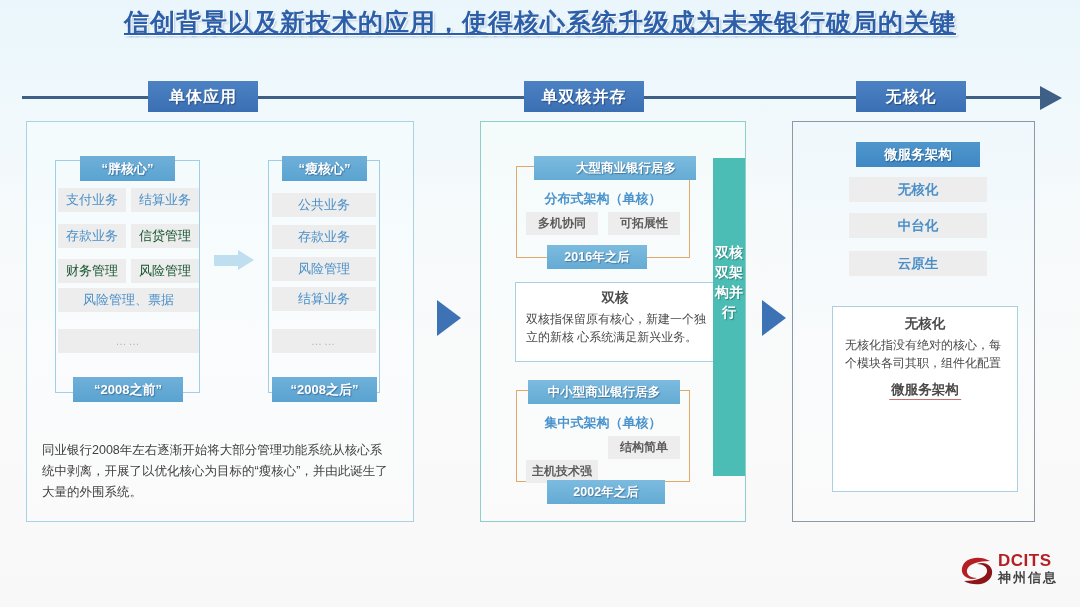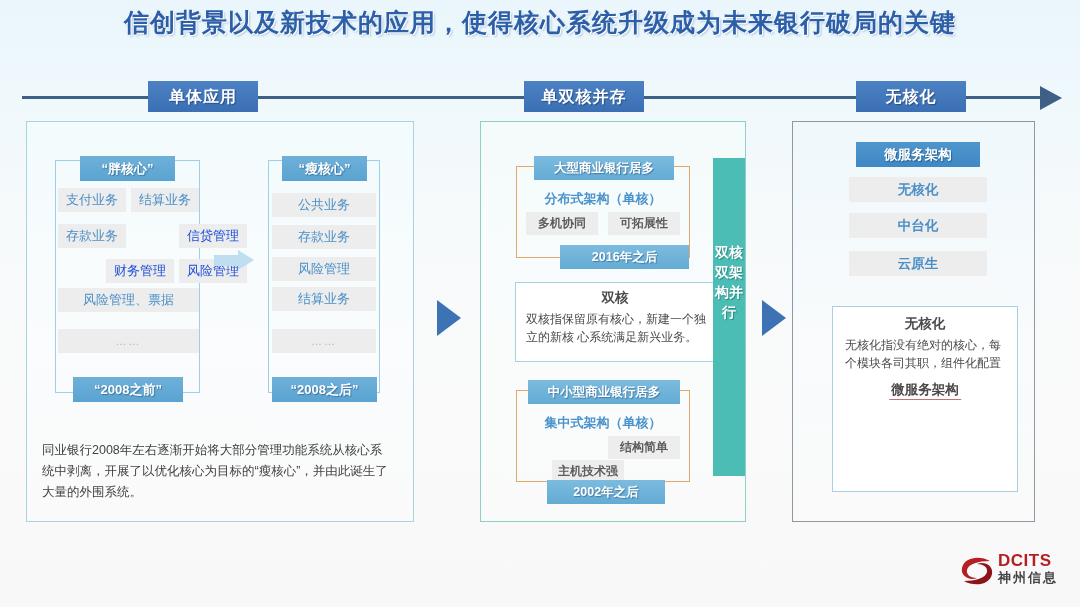--- a/index.html
+++ b/index.html
@@ -9,20 +9,21 @@
     background:linear-gradient(180deg,#eaf6fb 0%,#eef8fc 12%,#f7fafb 38%,#fafafa 70%,#f8f8f8 100%);
     overflow:hidden;position:relative;
   }
 
   
   .title{
     position:absolute;left:0;top:6px;width:1080px;text-align:center;
     font-size:25px;font-weight:bold;letter-spacing:1px;
     color:#2d5fa8;
     text-shadow:1px 1px 0 #ffffff, 2px 2px 2px rgba(120,150,190,.45);
+    text-decoration:underline;
   }
 
   
   .timeline{position:absolute;left:0;top:78px;width:1080px;height:38px;}
   .tl-line{
     position:absolute;left:22px;top:18px;width:1022px;height:3px;
     background:#3e5f86;
   }
   .tl-arrow{
     position:absolute;left:1040px;top:8px;width:0;height:0;
@@ -69,21 +70,21 @@
   #cap-fat-top{left:80px;top:156px;width:95px;}
   #cap-fat-bot{left:73px;top:377px;width:110px;}
   #cap-thin-top{left:282px;top:156px;width:85px;}
   #cap-thin-bot{left:272px;top:377px;width:105px;}
 
   .tile{
     position:absolute;height:24px;line-height:24px;text-align:center;
     background:#ededed;font-size:13px;font-weight:normal;
   }
   .t-blue{color:#4a8fc8;}
-  .t-gray{color:#1d4ed8;margin-left:48px;}
+  .t-gray{color:#14532d;}
   .t-dots{color:#b4b4b4;font-size:11px;letter-spacing:2px;}
 
   
   .fat-l{left:58px;width:68px;}
   .fat-r{left:131px;width:68px;}
   .fat-wide{left:58px;width:141px;}
   
   .thin{left:272px;width:104px;}
 
   .arrow-sm{
@@ -104,38 +105,38 @@
   }
   #ob-top{left:516px;top:166px;width:174px;height:92px;}
   #ob-bot{left:516px;top:390px;width:174px;height:92px;}
 
   .cap-o{
     position:absolute;height:24px;line-height:24px;text-align:center;
     background:linear-gradient(180deg,#7cbbdf 0%,#64abd4 100%);
     color:#ffffff;font-size:12.5px;font-weight:bold;
     text-shadow:1px 1px 1px rgba(30,70,110,.5);
   }
-  #cap-o1{left:534px;top:156px;width:140px;}
-  #cap-o2{left:560px;top:245px;width:129px;}
+  #cap-o1{left:534px;top:156px;width:140px;padding-left:22px;}
+  #cap-o2{left:547px;top:245px;width:100px;}
   #cap-o3{left:528px;top:380px;width:152px;}
   #cap-o4{left:547px;top:480px;width:118px;}
 
   .subttl{
     position:absolute;text-align:center;font-size:13px;font-weight:bold;color:#4a93cd;
   }
   #sub-1{left:516px;top:190px;width:174px;}
   #sub-2{left:516px;top:414px;width:174px;}
 
   .minitile{
     position:absolute;height:23px;line-height:23px;text-align:center;
     background:#ededed;color:#5c5c5c;font-size:12px;font-weight:bold;
   }
   #mt-1{left:526px;top:212px;width:72px;}
   #mt-2{left:608px;top:212px;width:72px;}
-  #mt-3{left:526px;top:460px;width:72px;margin-left:26px;}
+  #mt-3{left:526px;top:460px;width:72px;}
   #mt-4{left:608px;top:436px;width:72px;}
 
   .whitebox{
     position:absolute;box-sizing:border-box;border:1.2px solid #a9cfe4;
     background:#ffffff;
     margin-left:11px;
   }
   #wb-mid{left:504px;top:282px;width:200px;height:80px;}
   #wb-right{left:821px;top:306px;width:186px;height:186px;}
 

